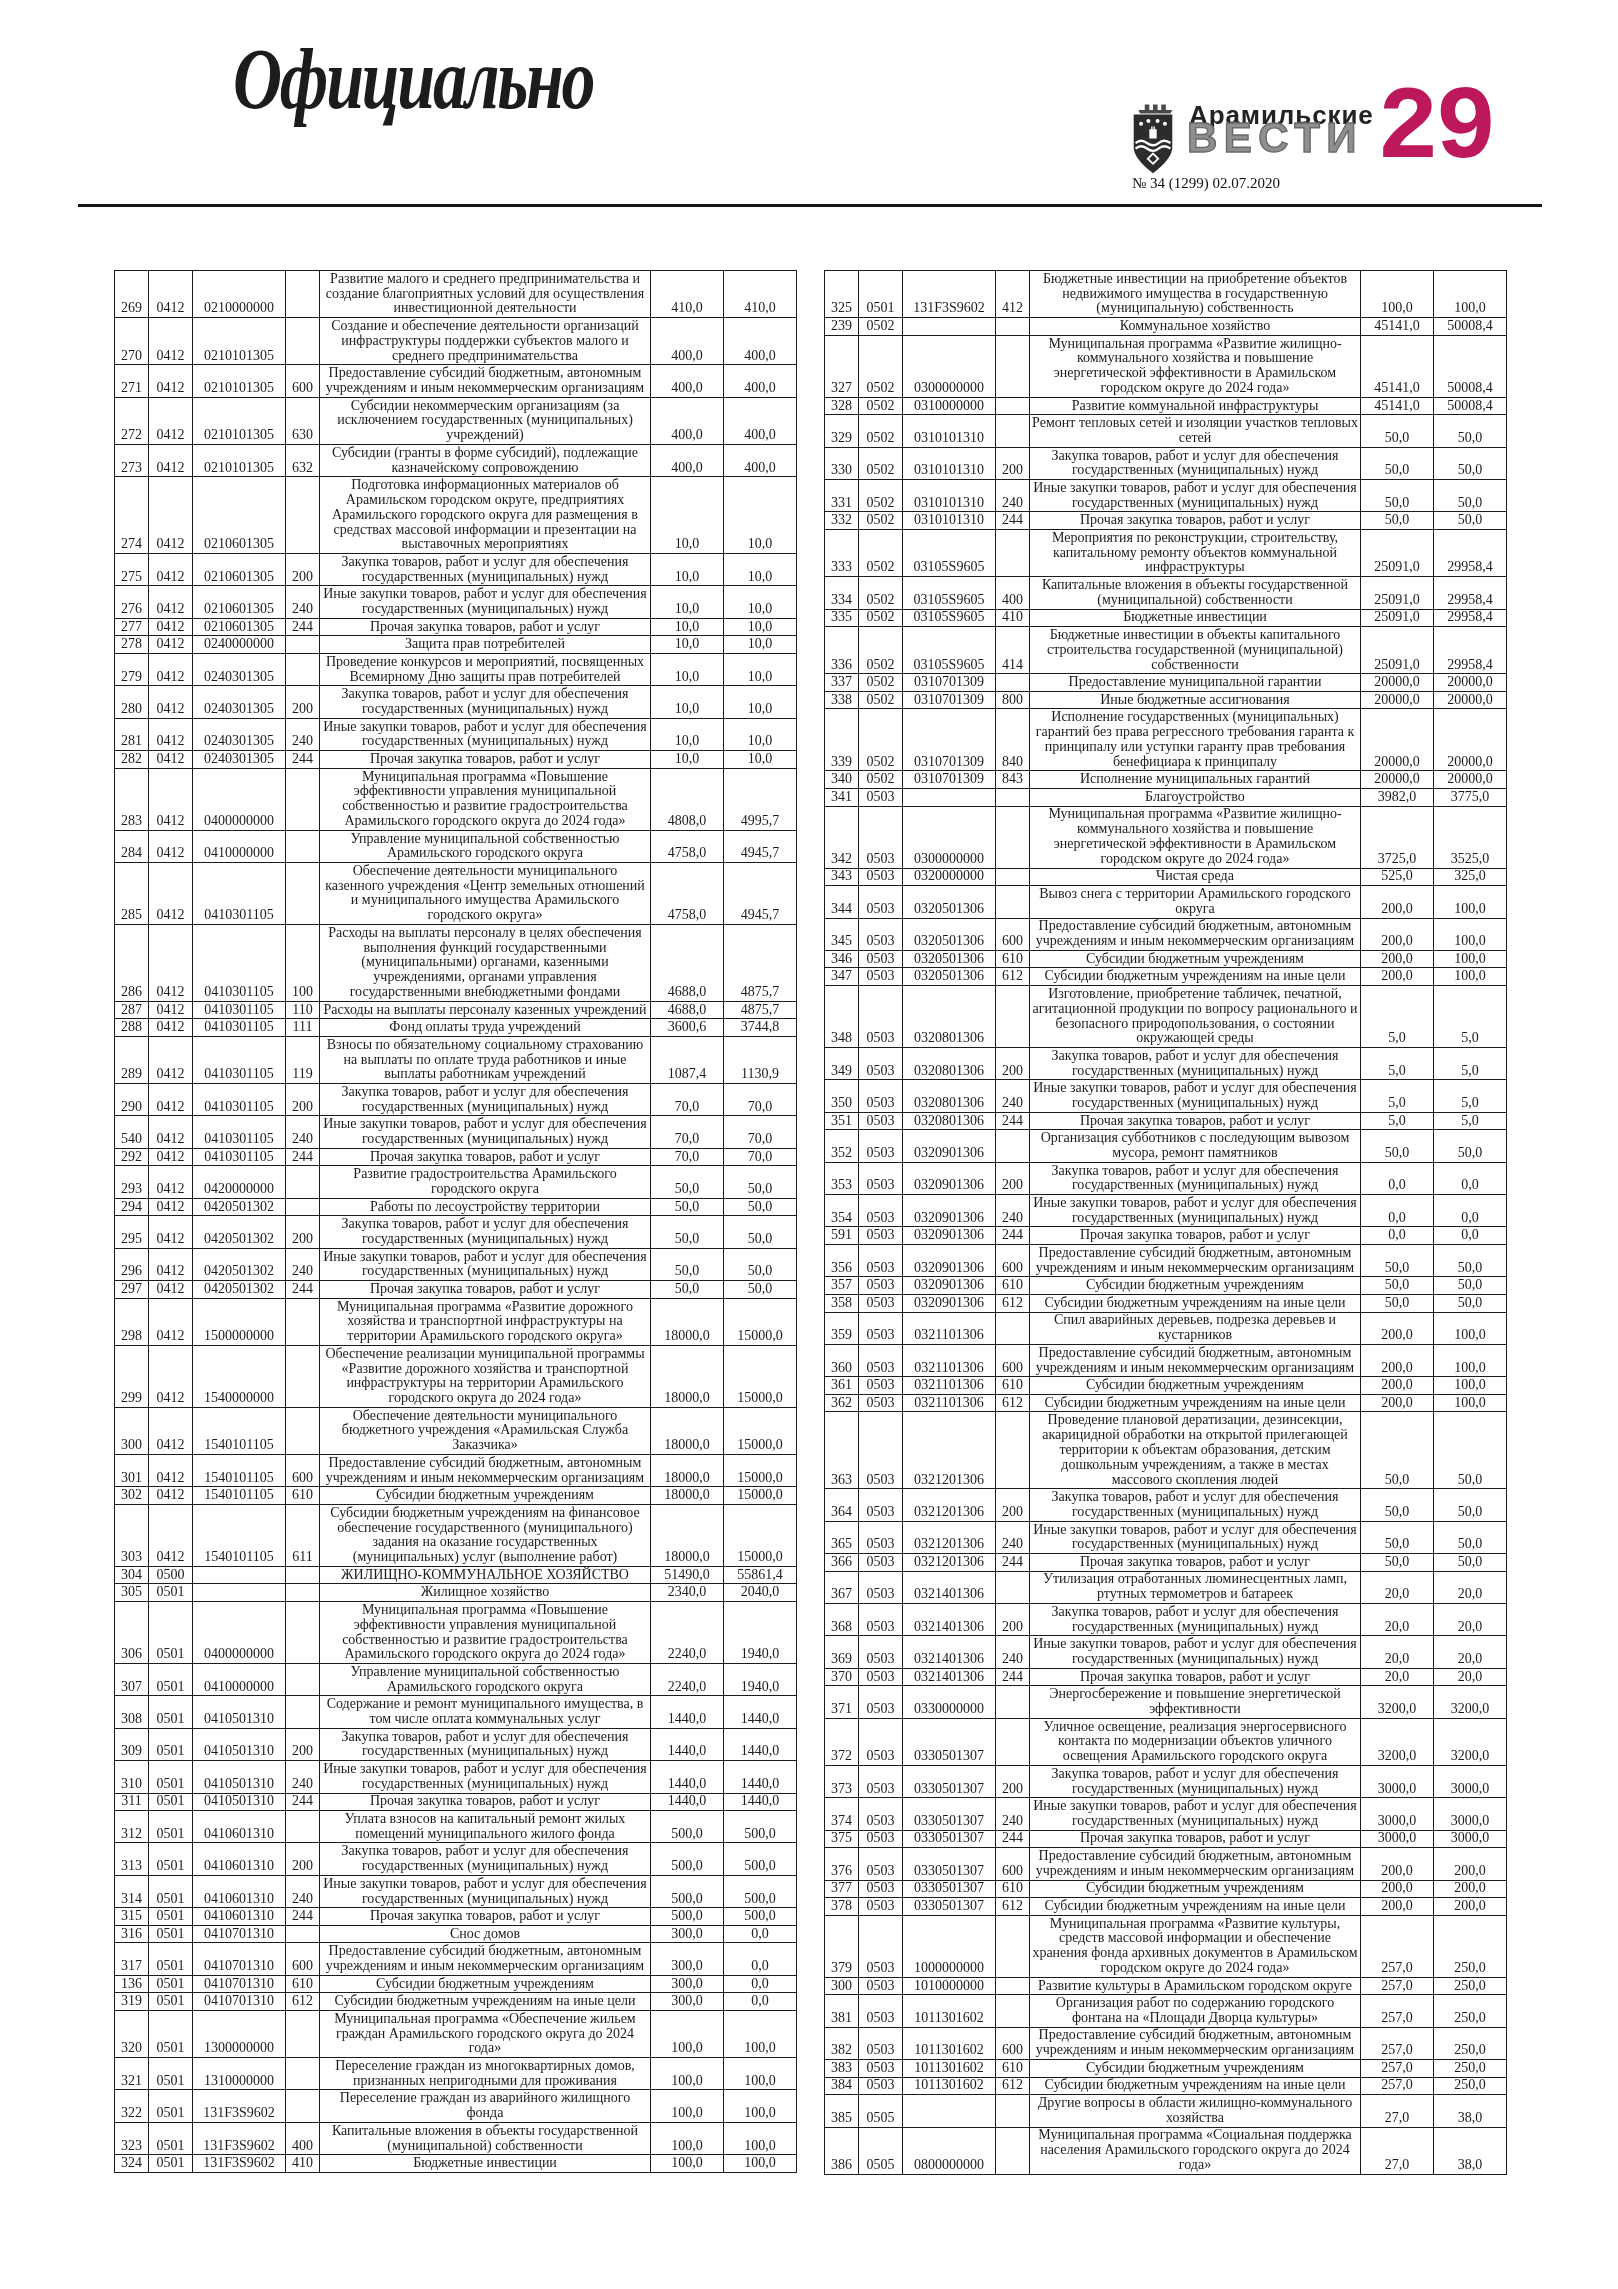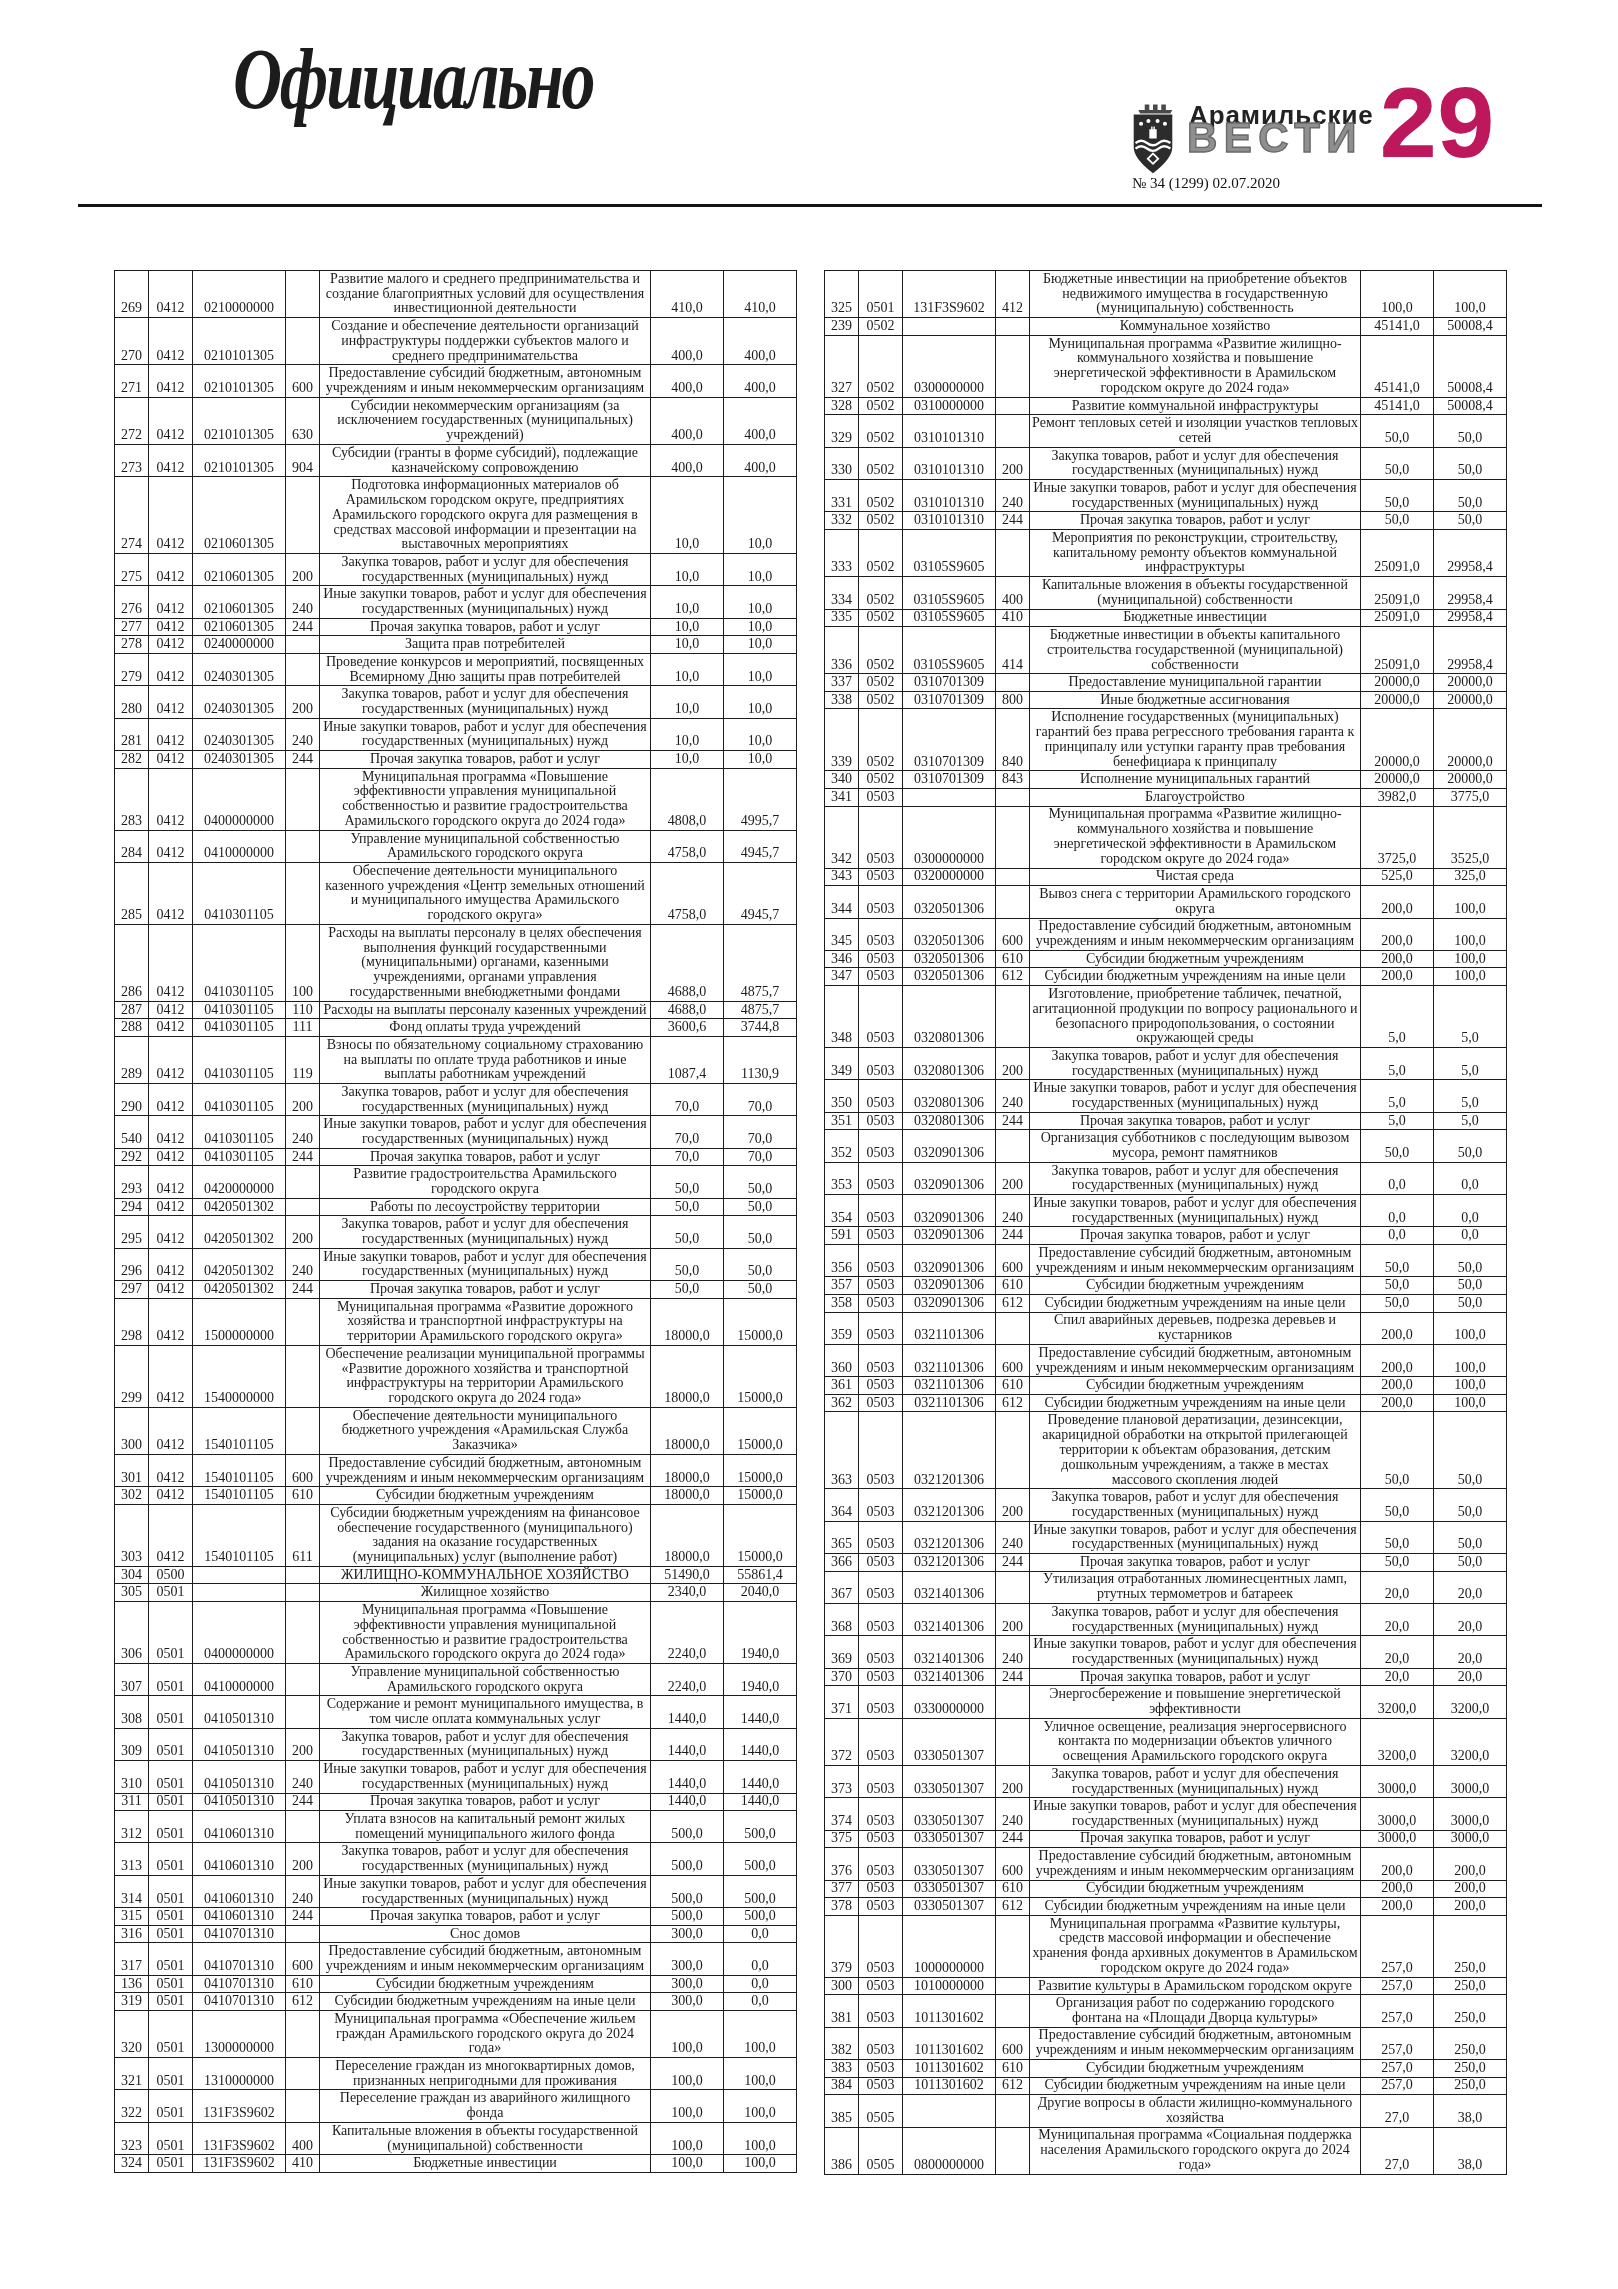--- a/index.html
+++ b/index.html
@@ -125,21 +125,21 @@
           <td>0210101305</td>
           <td>630</td>
           <td>Субсидии некоммерческим организациям (за исключением государственных (муниципальных) учреждений)</td>
           <td>400,0</td>
           <td>400,0</td>
         </tr>
         <tr>
           <td>273</td>
           <td>0412</td>
           <td>0210101305</td>
-          <td>904</td>
+          <td>632</td>
           <td>Субсидии (гранты в форме субсидий), подлежащие казначейскому сопровождению</td>
           <td>400,0</td>
           <td>400,0</td>
         </tr>
         <tr>
           <td>274</td>
           <td>0412</td>
           <td>0210601305</td>
           <td></td>
           <td>Подготовка информационных материалов об Арамильском городском округе, предприятиях Арамильского городского округа для размещения в средствах массовой информации и презентации на выставочных мероприятиях</td>

